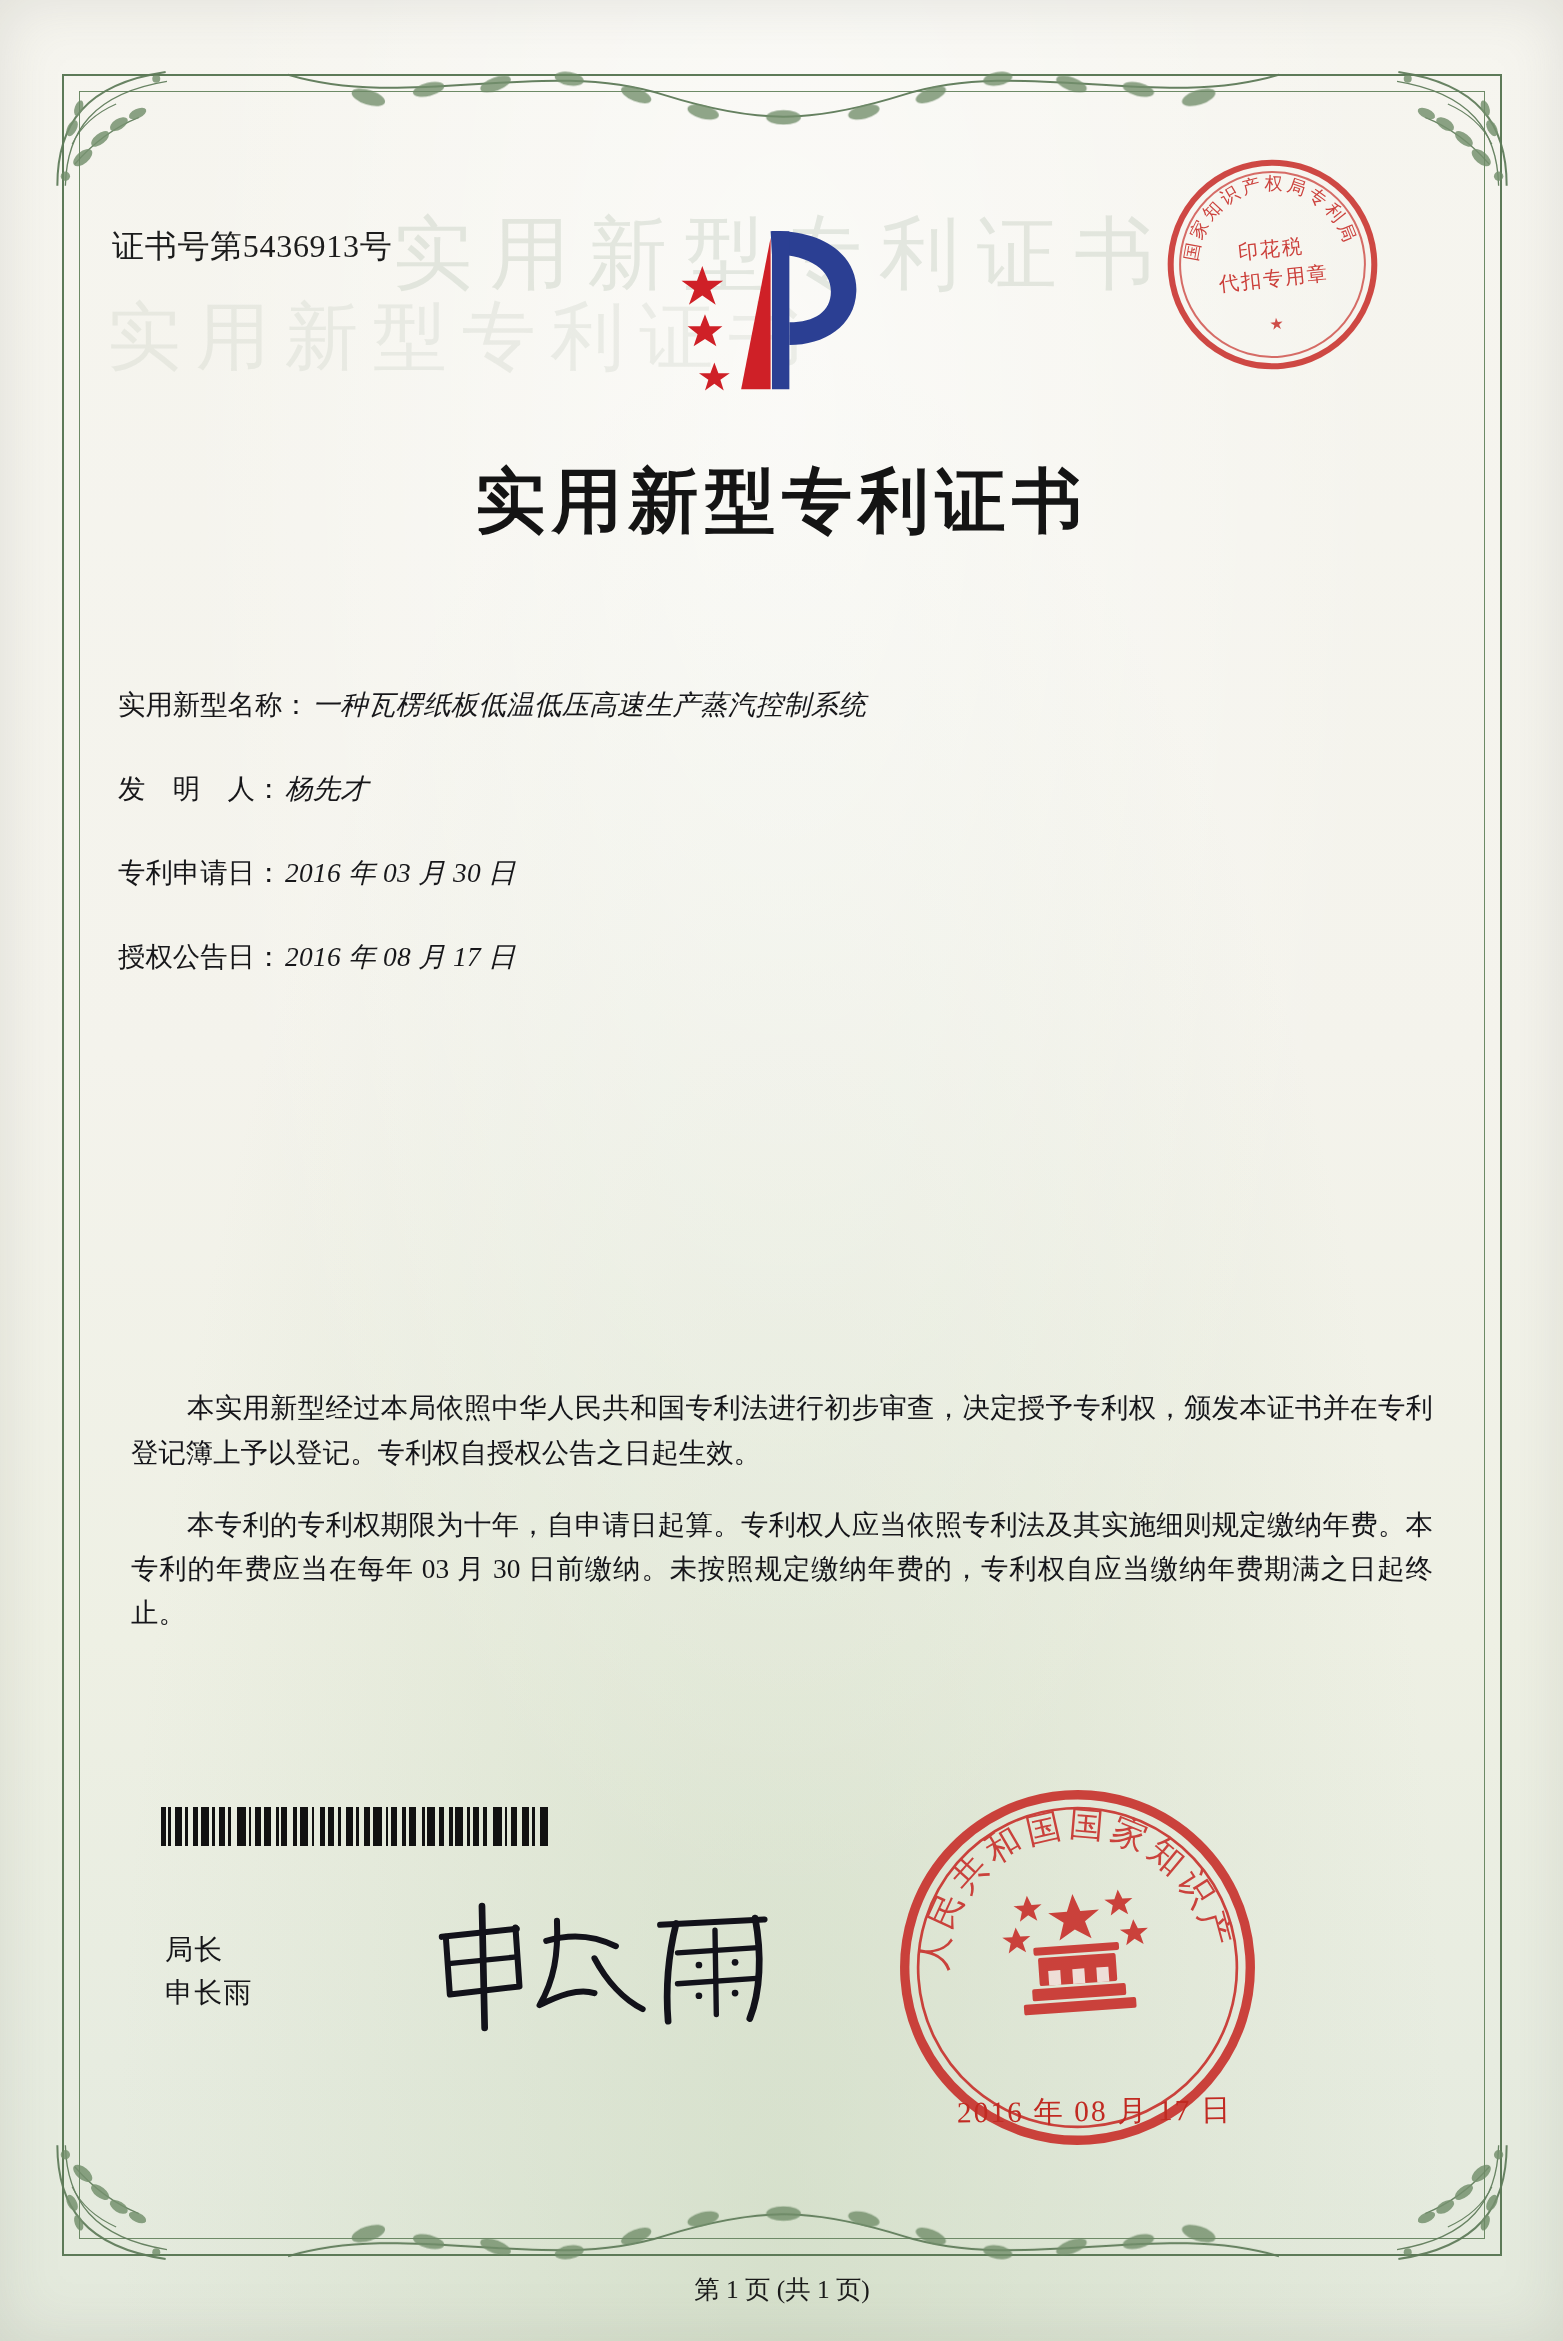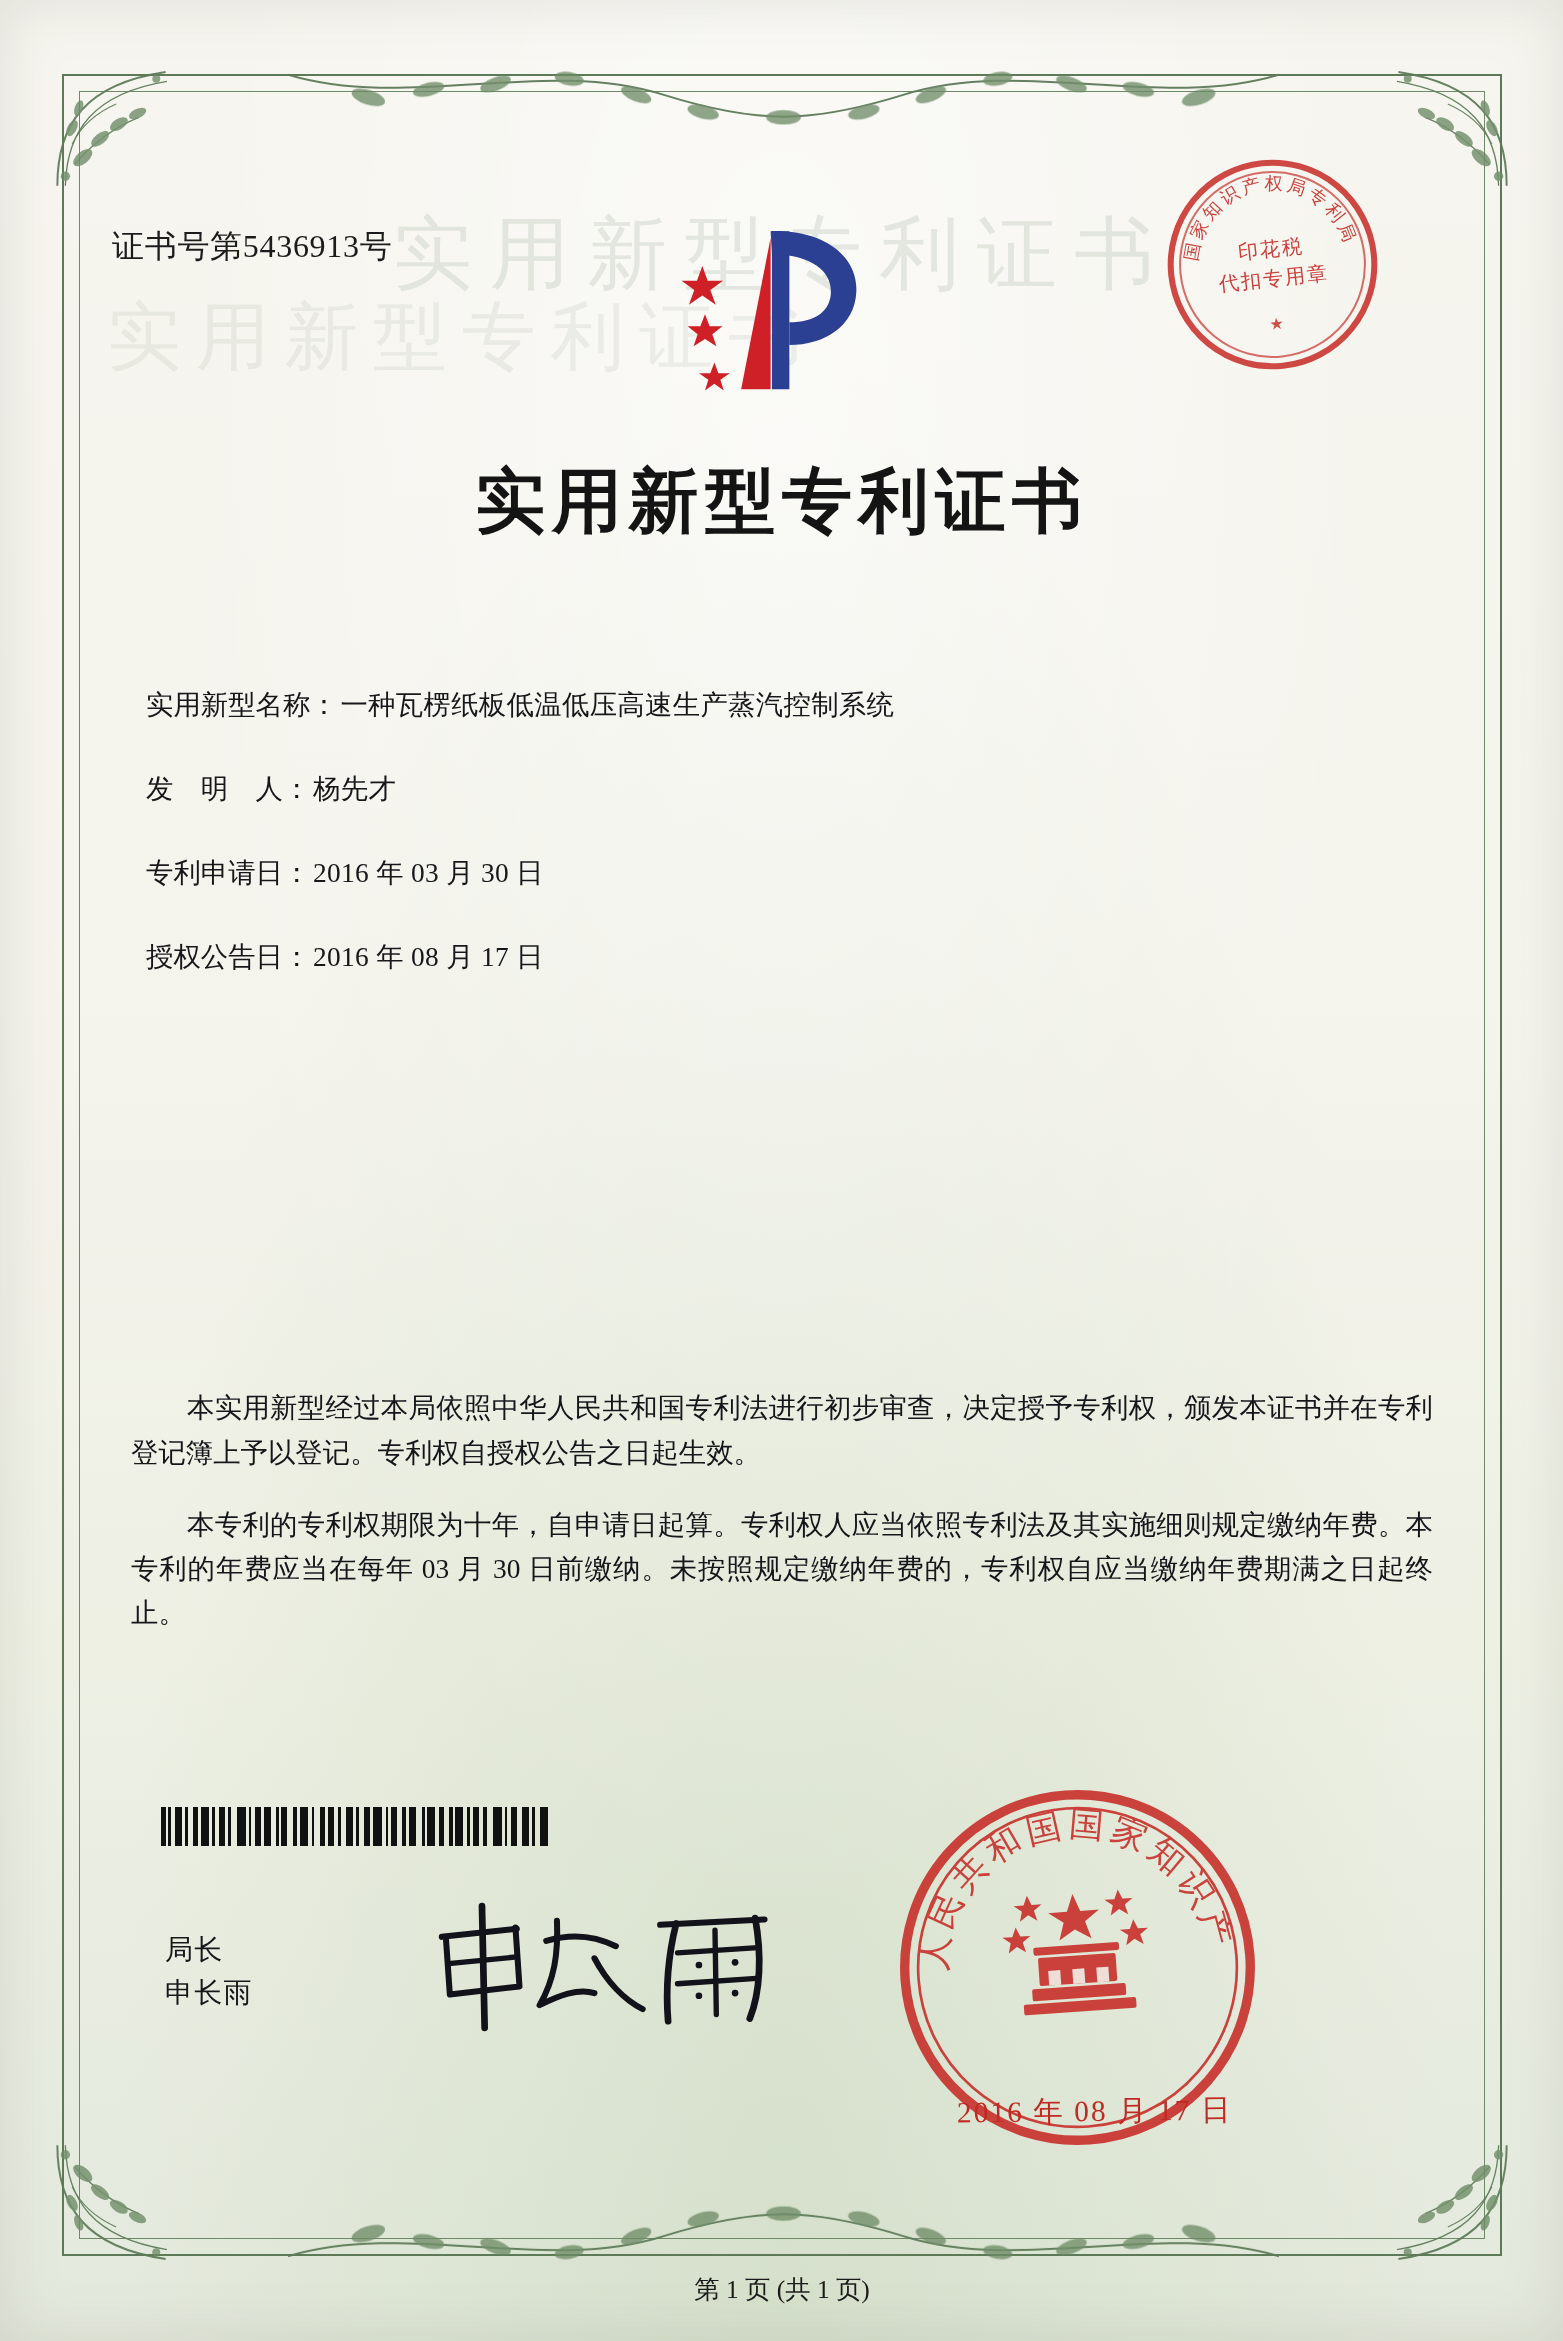--- a/index.html
+++ b/index.html
@@ -140,39 +140,40 @@
     position: absolute;
     right: 181px;
     top: 154px;
     width: 221px;
     height: 221px;
   }
 
   
   .fields {
     position: absolute;
-    left: 146px;
+    left: 118px;
     right: 120px;
     top: 689px;
   }
   .field-row {
     display: flex;
     align-items: baseline;
     margin-bottom: 51px;
     font-size: 27.4px;
     color: #17171a;
     line-height: 1.2;
   }
   .field-label {
     white-space: pre;
     letter-spacing: 0px;
   }
   .field-value {
     margin-left: 2.7px;
     letter-spacing: 0.3px;
+    font-style: italic;
   }
   .field-value.mono-ish {
     font-family: "Liberation Serif", serif;
     letter-spacing: 1.3px;
   }
 
   
   .paras {
     position: absolute;
     left: 131px;

